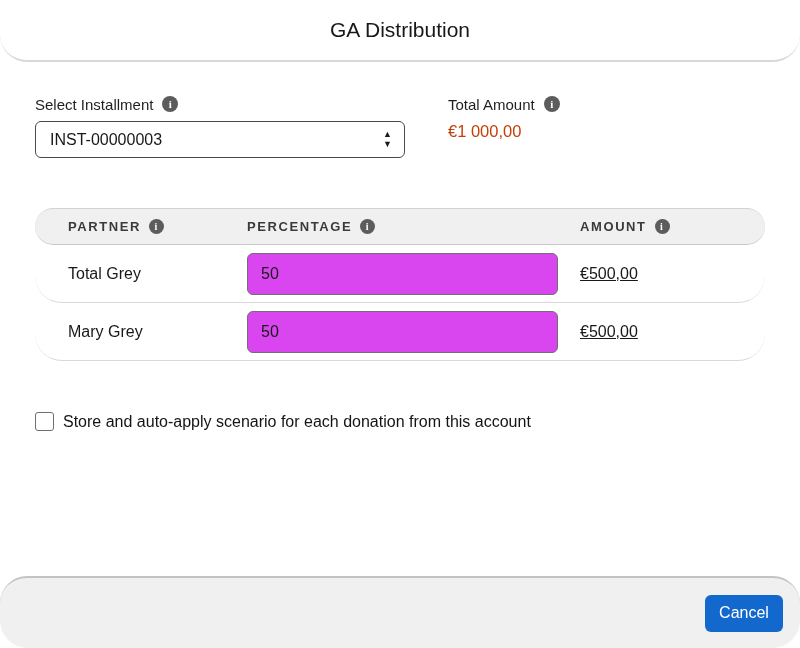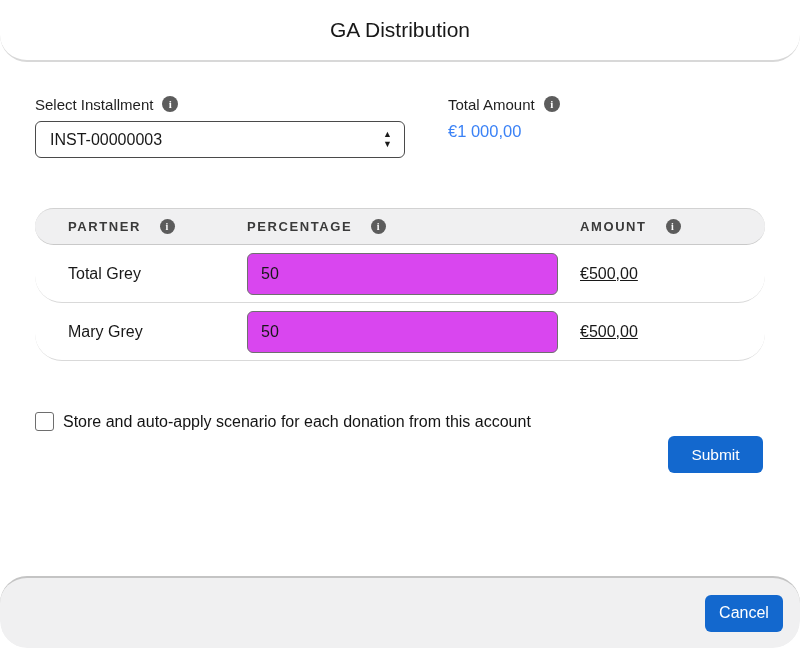--- a/index.html
+++ b/index.html
@@ -45,34 +45,34 @@
     border: 1.5px solid #4a4a4a; border-radius: 6px;
     display: flex; align-items: center;
     padding: 0 12px 0 14px; background: #ffffff;
     cursor: default;
   }
   .select-value { font-size: 16px; flex: 1 1 auto; }
   .select-carets {
     display: flex; flex-direction: column; align-items: center;
     font-size: 9px; line-height: 1.1; color: #1a1a1a; letter-spacing: 0;
   }
-  .total-value { margin-top: 9px; font-size: 16.5px; color: #3b82f6; }
+  .total-value { margin-top: 9px; font-size: 16.5px; color: #c2410c; }
 
   
   .dist-table { margin-top: 50px; width: 730px; }
   .t-row {
     display: grid; grid-template-columns: 212px 333px 185px;
     align-items: center;
   }
   .t-head {
     height: 37px; background: #f0f0f1;
     border-top: 1px solid #d2d2d2; border-bottom: 1px solid #c9c9c9;
   }
   .t-head .th {
-    display: flex; align-items: center; gap: 19px;
+    display: flex; align-items: center; gap: 8px;
     font-size: 13px; font-weight: 700; letter-spacing: 1.6px;
     color: #3a3a3a;
   }
   .th .info-icon { width: 15px; height: 15px; flex-basis: 15px; font-size: 10px; }
   .cell-1 { padding-left: 33px; }
   .t-body-row { height: 58px; border-bottom: 1px solid #d9d9d9; }
   .partner-name { font-size: 16px; }
   .pct-input {
     width: 311px; height: 42px;
     border: 1px solid #6f6f6f; border-radius: 6px;
@@ -175,23 +175,20 @@
         </div>
         <div class="amount-value">€500,00</div>
       </div>
     </div>
 
     <div class="checkbox-row">
       <span class="checkbox"></span>
       <span class="checkbox-label">Store and auto-apply scenario for each donation from this account</span>
     </div>
 
-    <div class="submit-row">
-      <button class="btn btn-submit">Submit</button>
-    </div>
 
   </div>
 
   <div class="modal-footer">
     <button class="btn btn-cancel">Cancel</button>
   </div>
 
 </div>
 
 </body></html>

